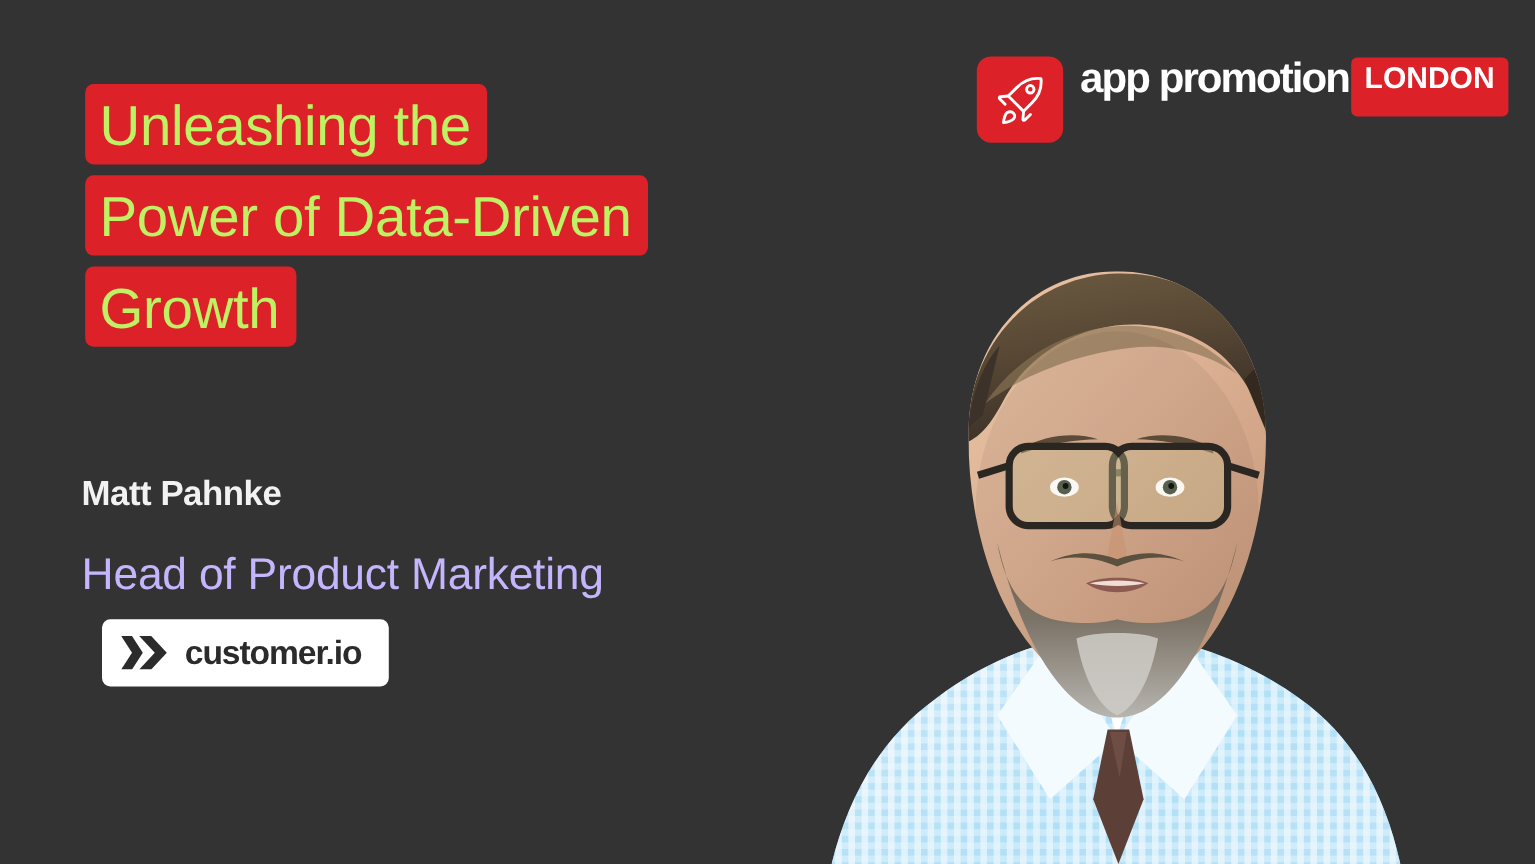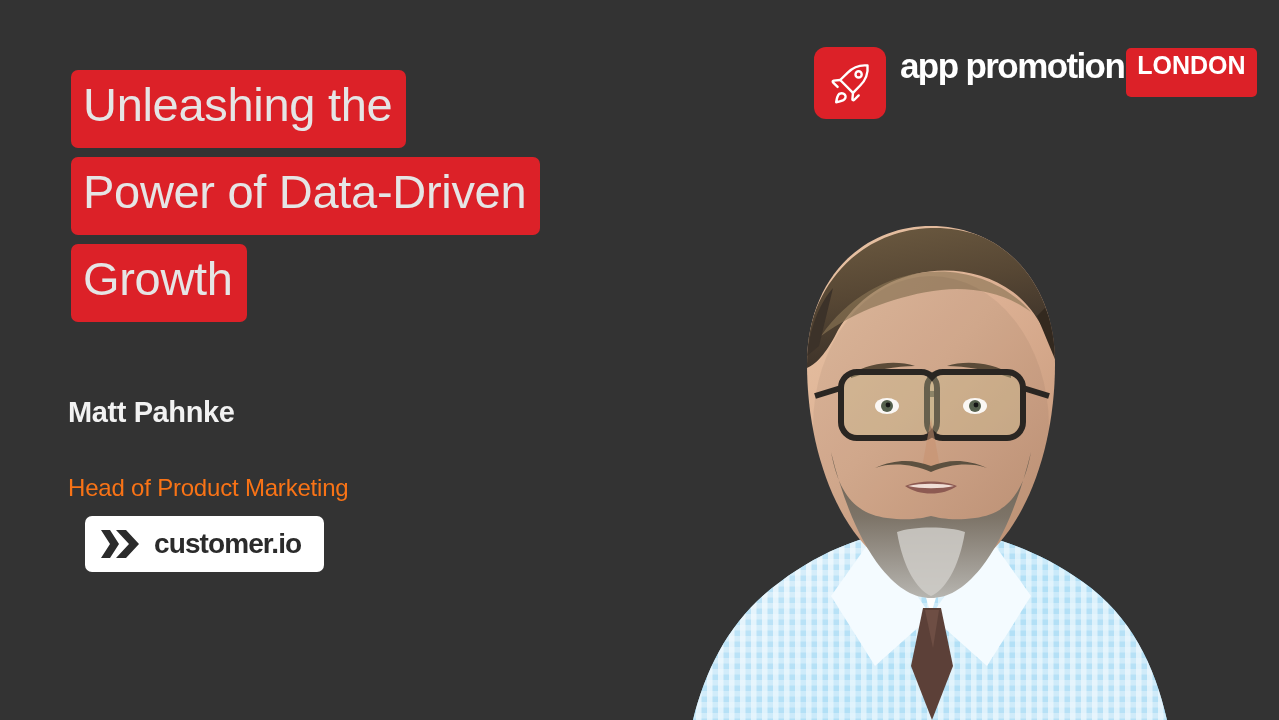--- a/index.html
+++ b/index.html
@@ -16,47 +16,47 @@
     left:71px;
     top:70px;
     display:flex;
     flex-direction:column;
     align-items:flex-start;
     gap:9px;
   }
   .title-line{
     background:#DC2128;
     border-radius:7px;
-    color:#e5e5e5;
+    color:#bef264;
     font-size:47px;
     font-weight:400;
     line-height:1.0;
     letter-spacing:-0.3px;
-    padding:11px 14px 20px 12px;
+    padding:11px 14px 9px 12px;
     white-space:nowrap;
   }
 
   
   .speaker-name{
     position:absolute;
     left:68px;
     top:398px;
     color:#f2f2f2;
     font-size:29px;
     font-weight:700;
     letter-spacing:-0.4px;
     line-height:1;
     white-space:nowrap;
   }
   .speaker-role{
     position:absolute;
     left:68px;
-    top:476px;
-    color:#f97316;
-    font-size:24px;
+    top:460px;
+    color:#c4b5fd;
+    font-size:37px;
     font-weight:400;
     letter-spacing:-0.2px;
     line-height:1;
     white-space:nowrap;
   }
 
   
   .cio-logo{
     position:absolute;
     left:85px;

